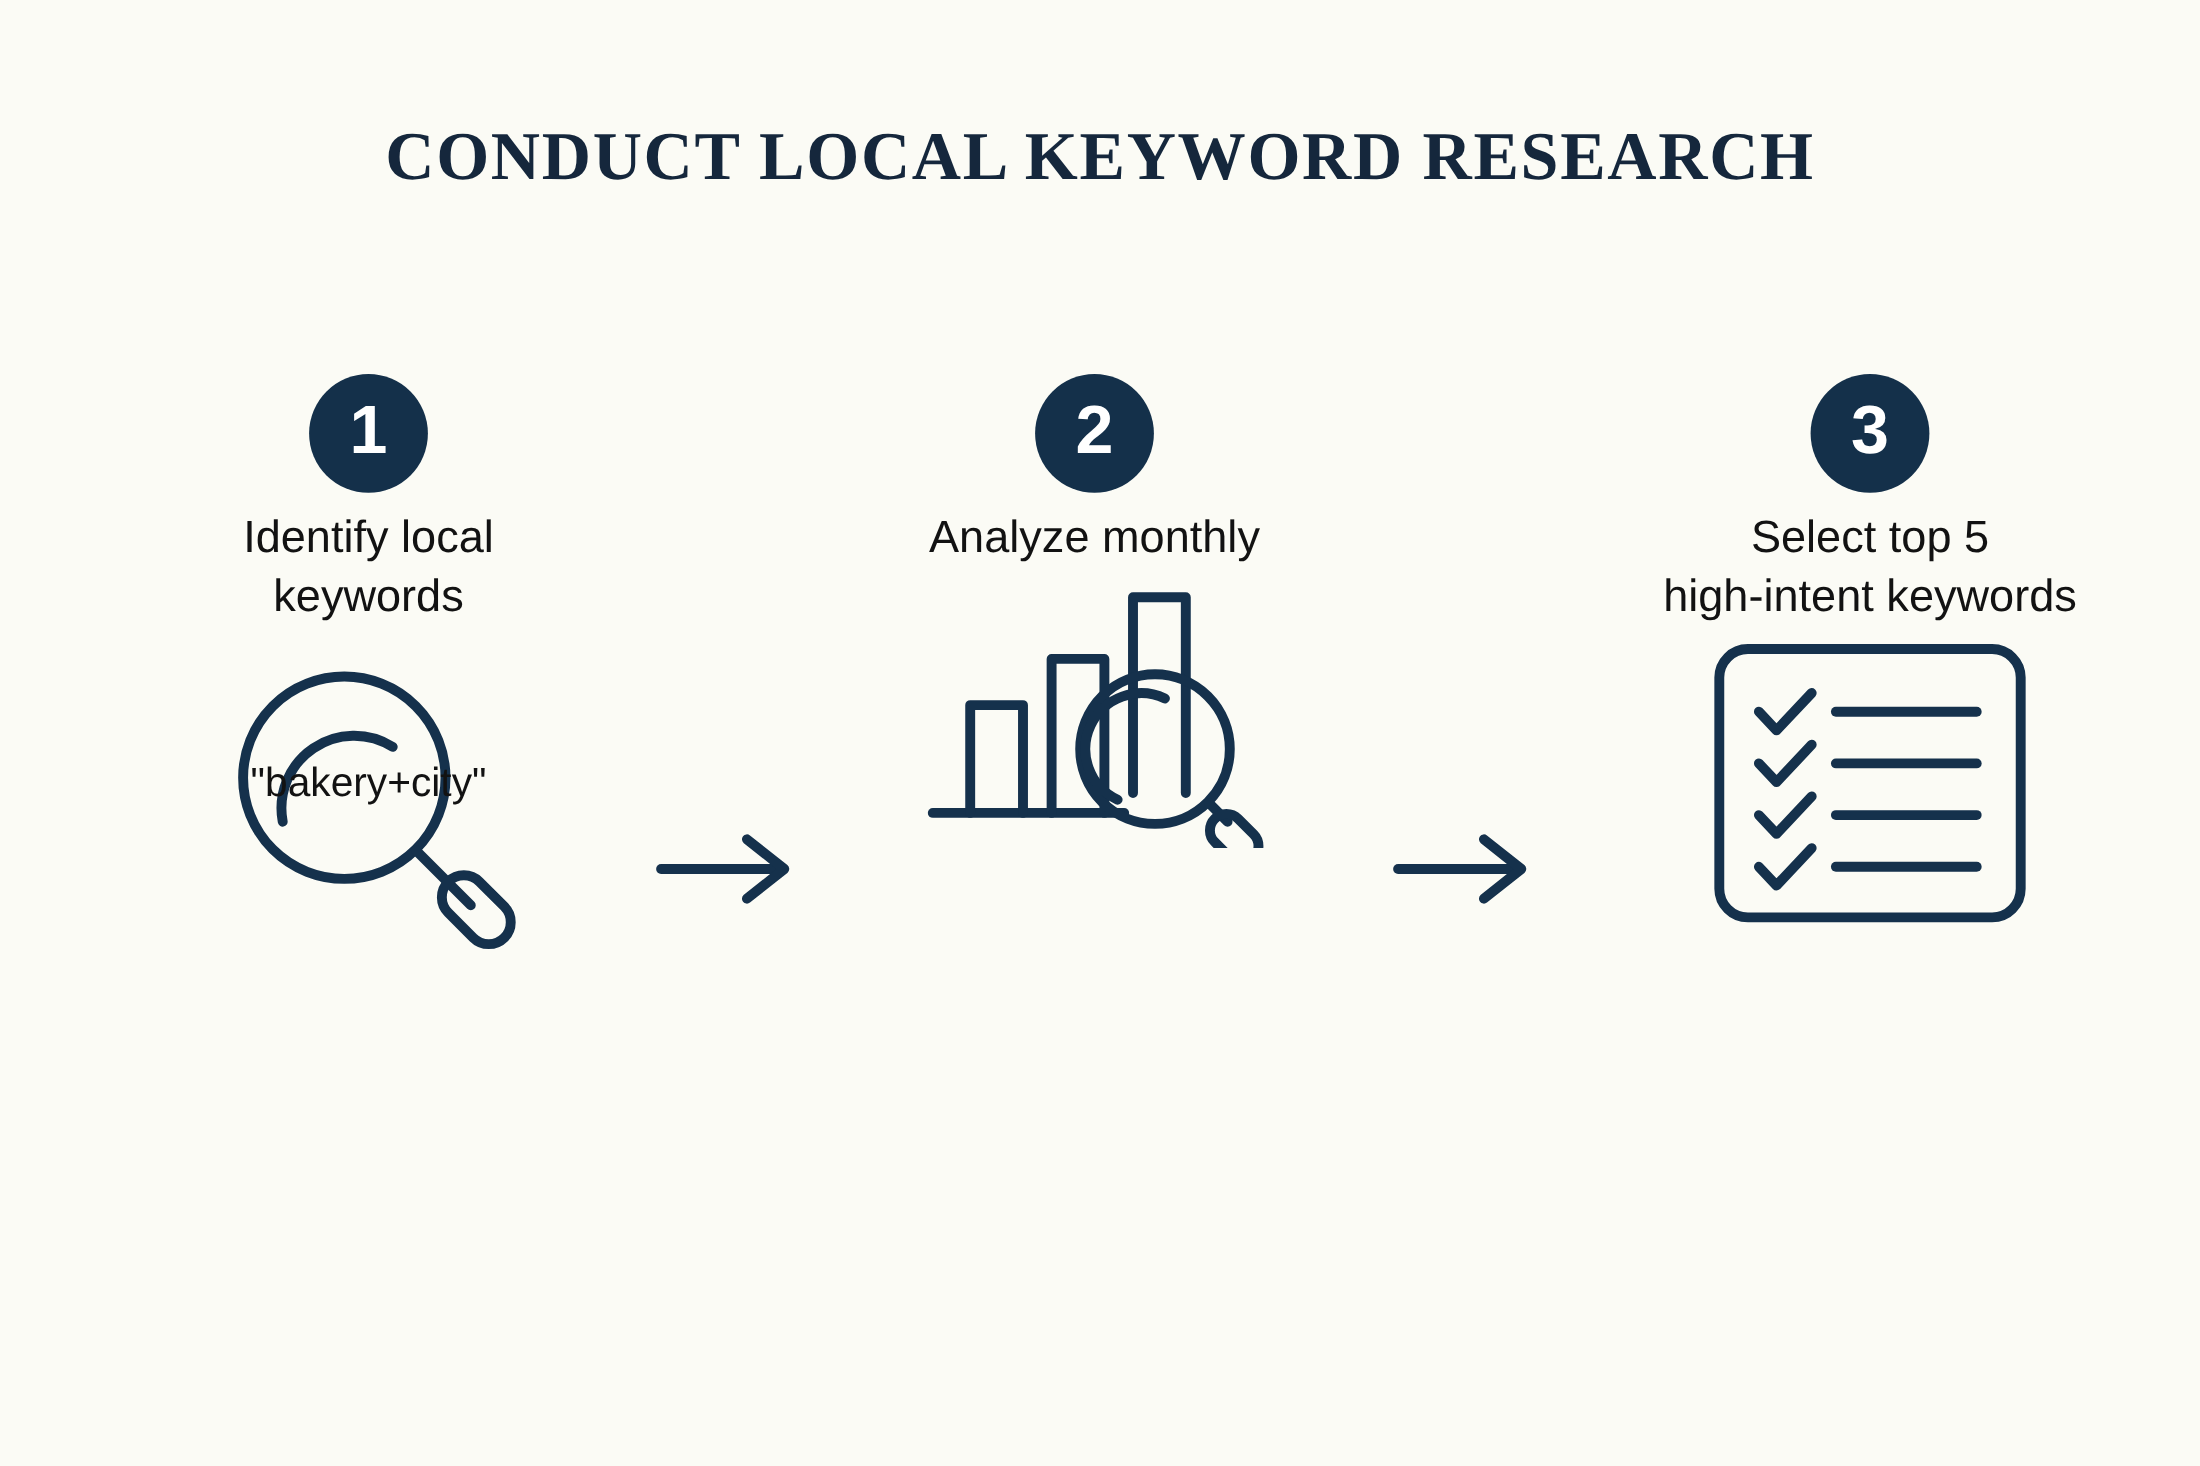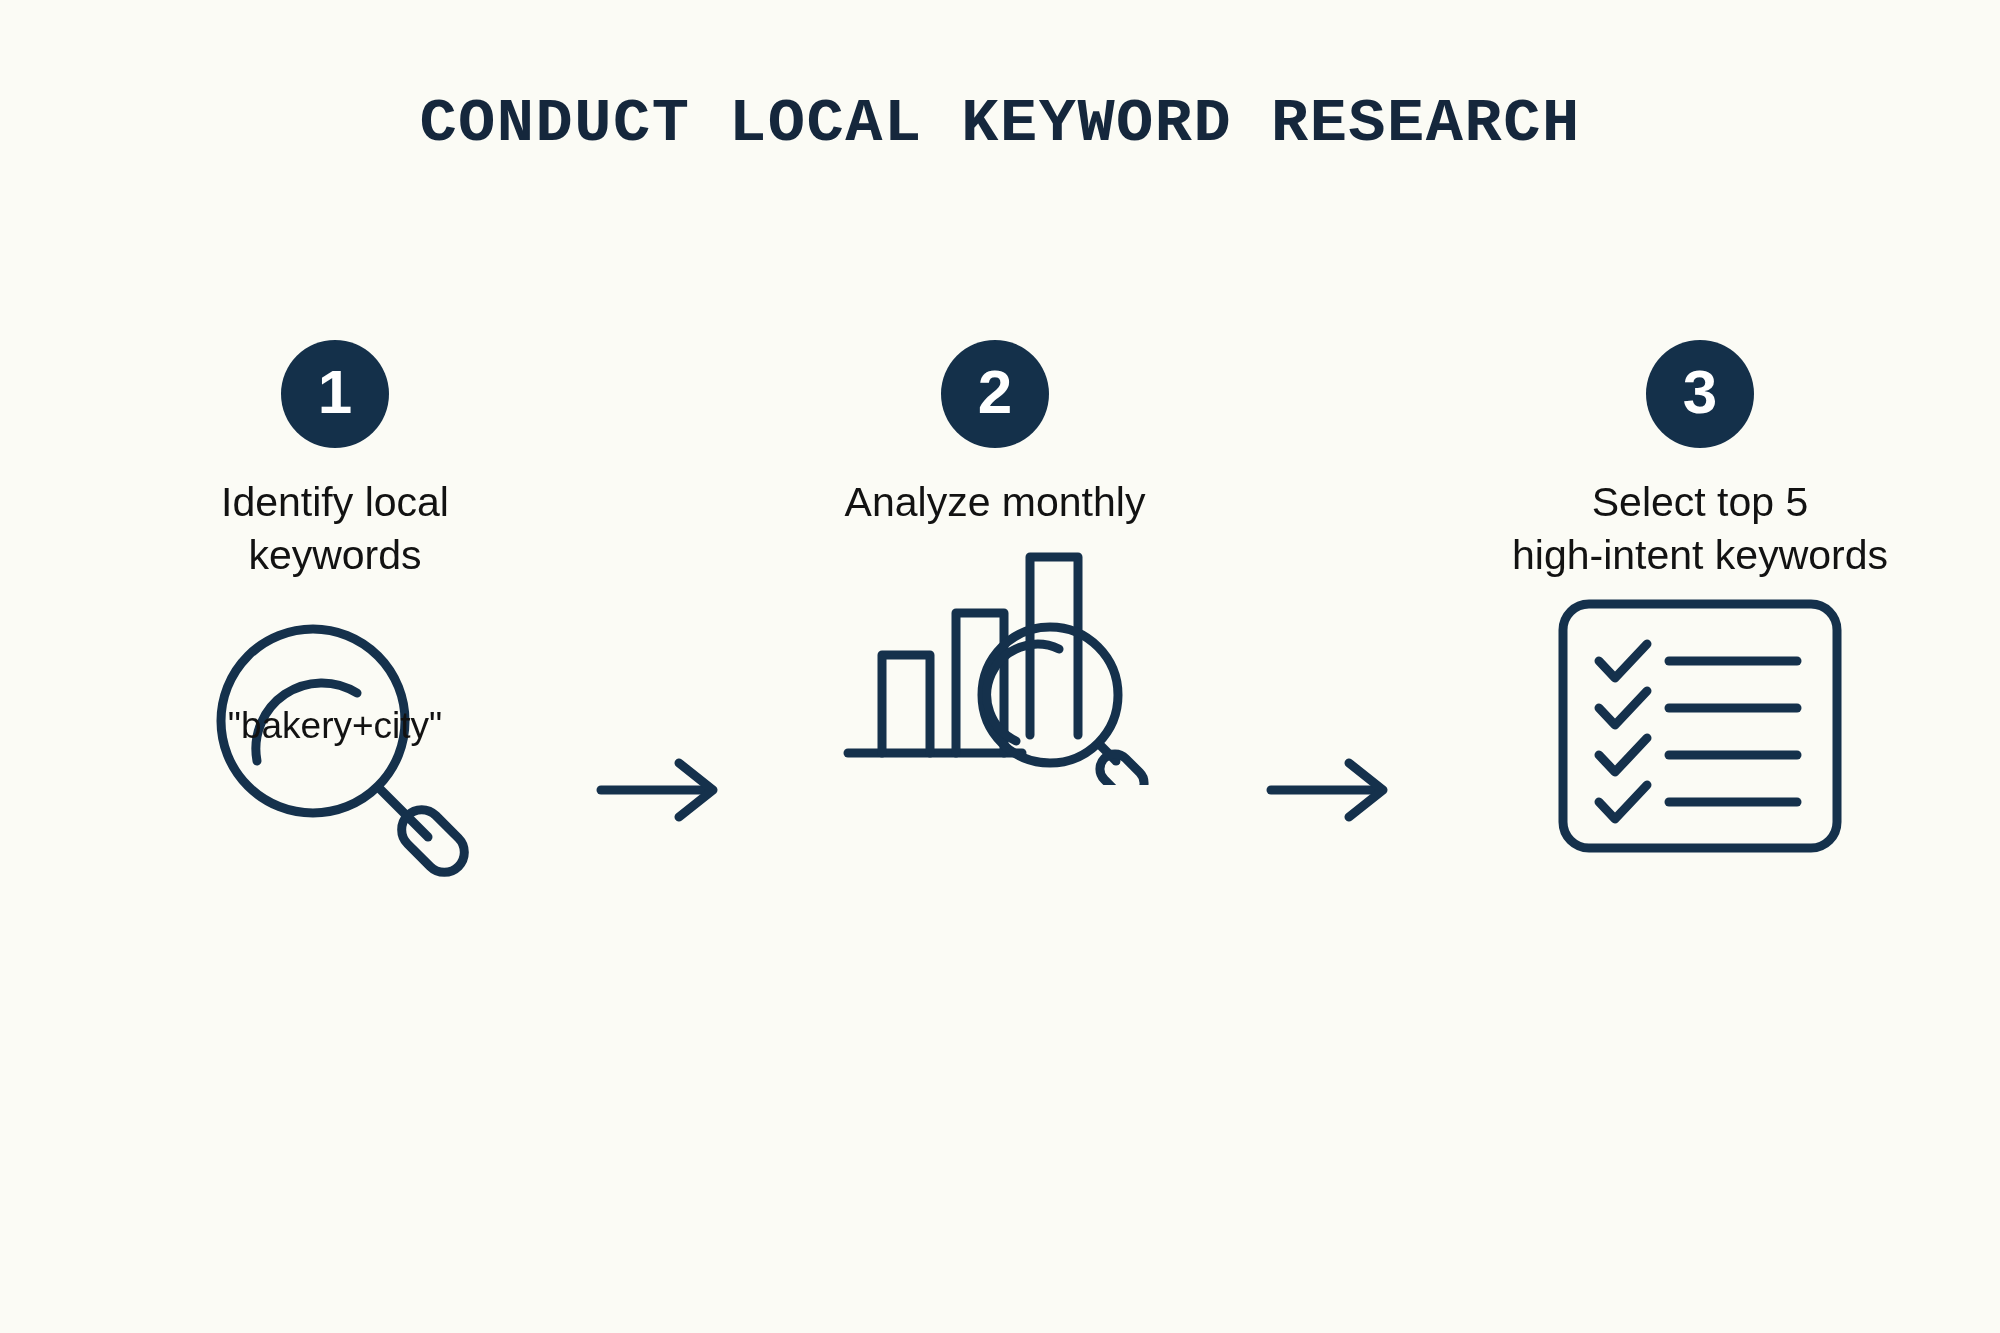--- a/index.html
+++ b/index.html
@@ -16,25 +16,25 @@
   .canvas {
     position: relative;
     width: 2000px;
     height: 1333px;
     background: #fbfbf5;
   }
 
   
   .title {
     position: absolute;
-    top: 88px;
+    top: 108px;
     left: 0;
     width: 2000px;
     text-align: center;
-    font-family: Liberation Mono, monospace;
+    font-family: Liberation Serif, serif;
     font-weight: bold;
     font-size: 62px;
     letter-spacing: 1.5px;
     color: #15273c;
     white-space: nowrap;
   }
 
   
   .steps {
     position: absolute;
@@ -65,21 +65,21 @@
     justify-content: center;
     font-family: "Liberation Sans", sans-serif;
     font-size: 62px;
     font-weight: bold;
     line-height: 1;
     box-sizing: border-box;
     padding-bottom: 4px;
   }
 
   .caption {
-    margin-top: 28px;
+    margin-top: 14px;
     font-family: "Liberation Sans", sans-serif;
     font-size: 41px;
     line-height: 1.30;
     color: #121212;
     font-weight: 400;
   }
   .caption .ln { display: block; }
 
   .icon-slot {
     margin-top: 26px;

